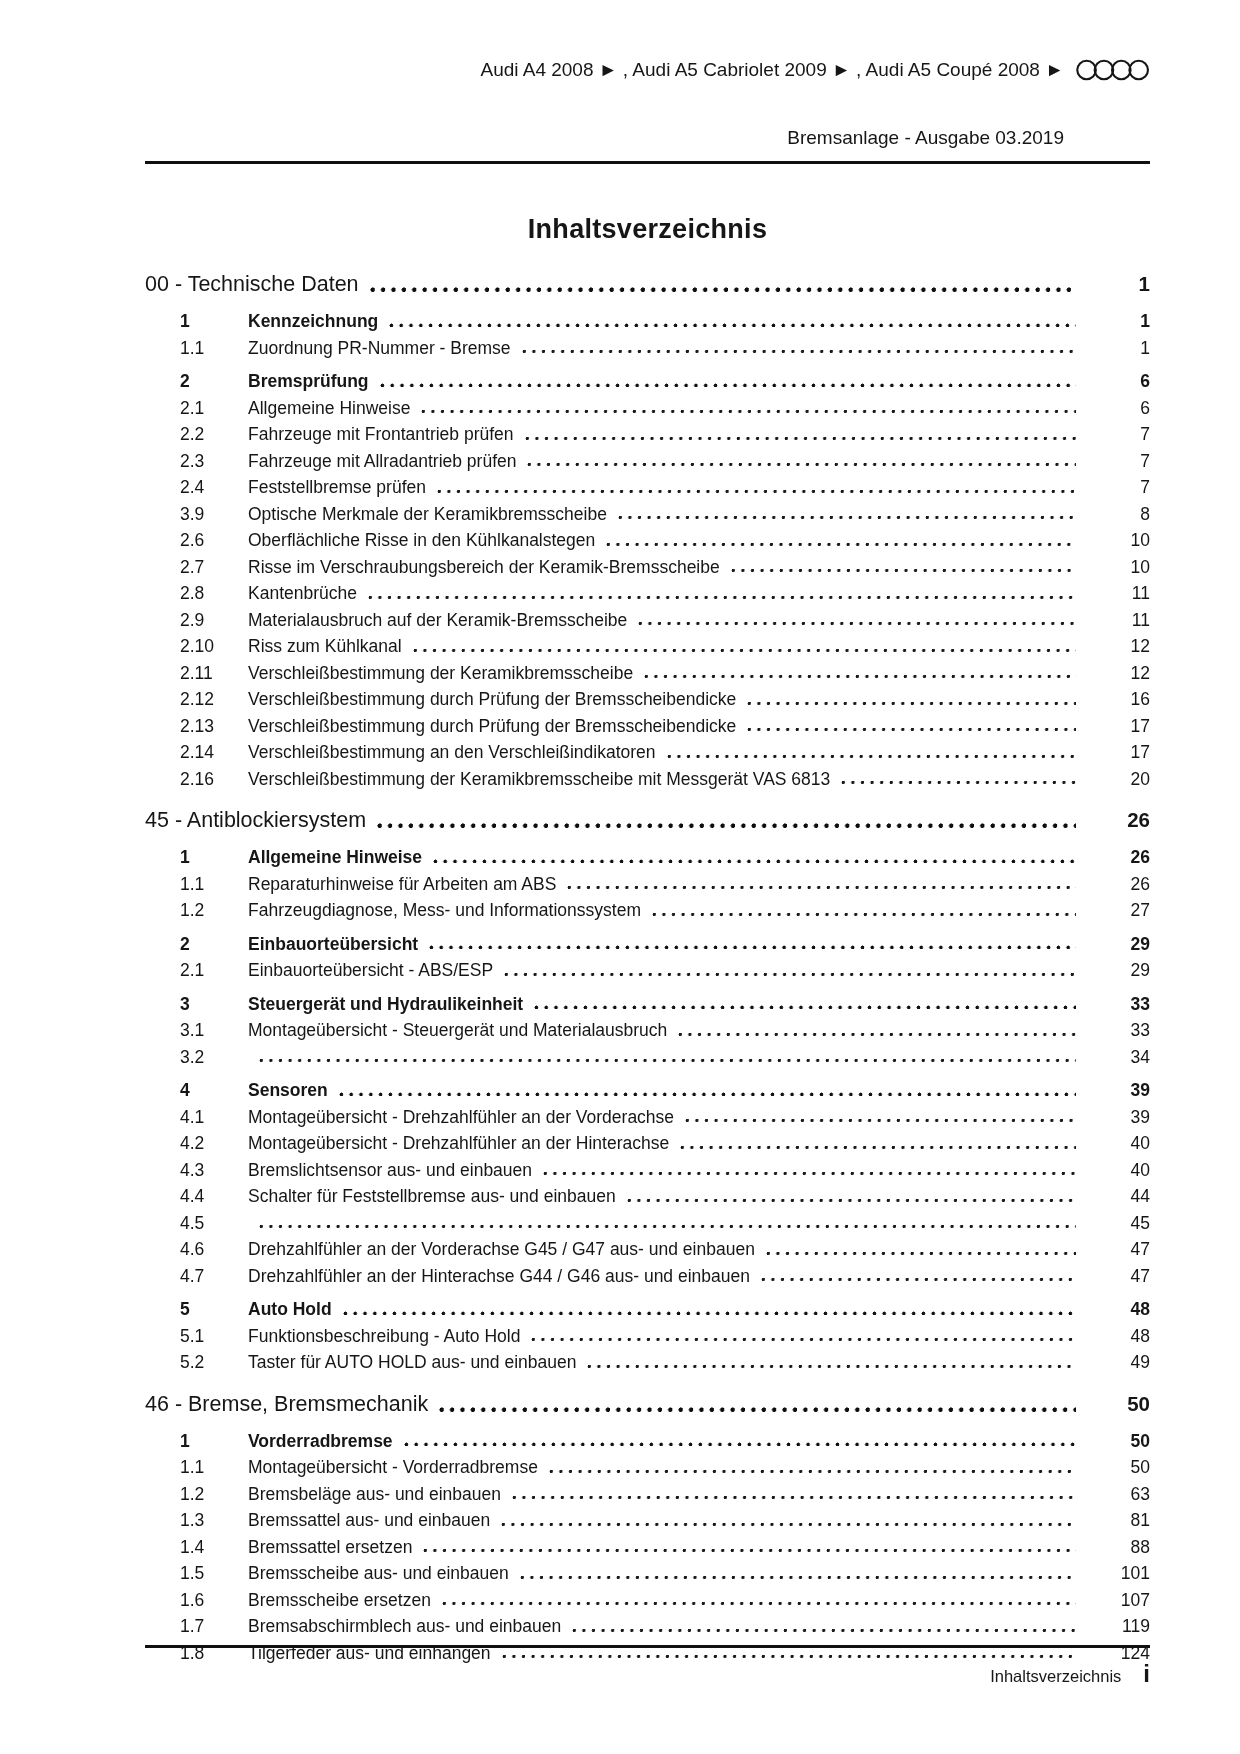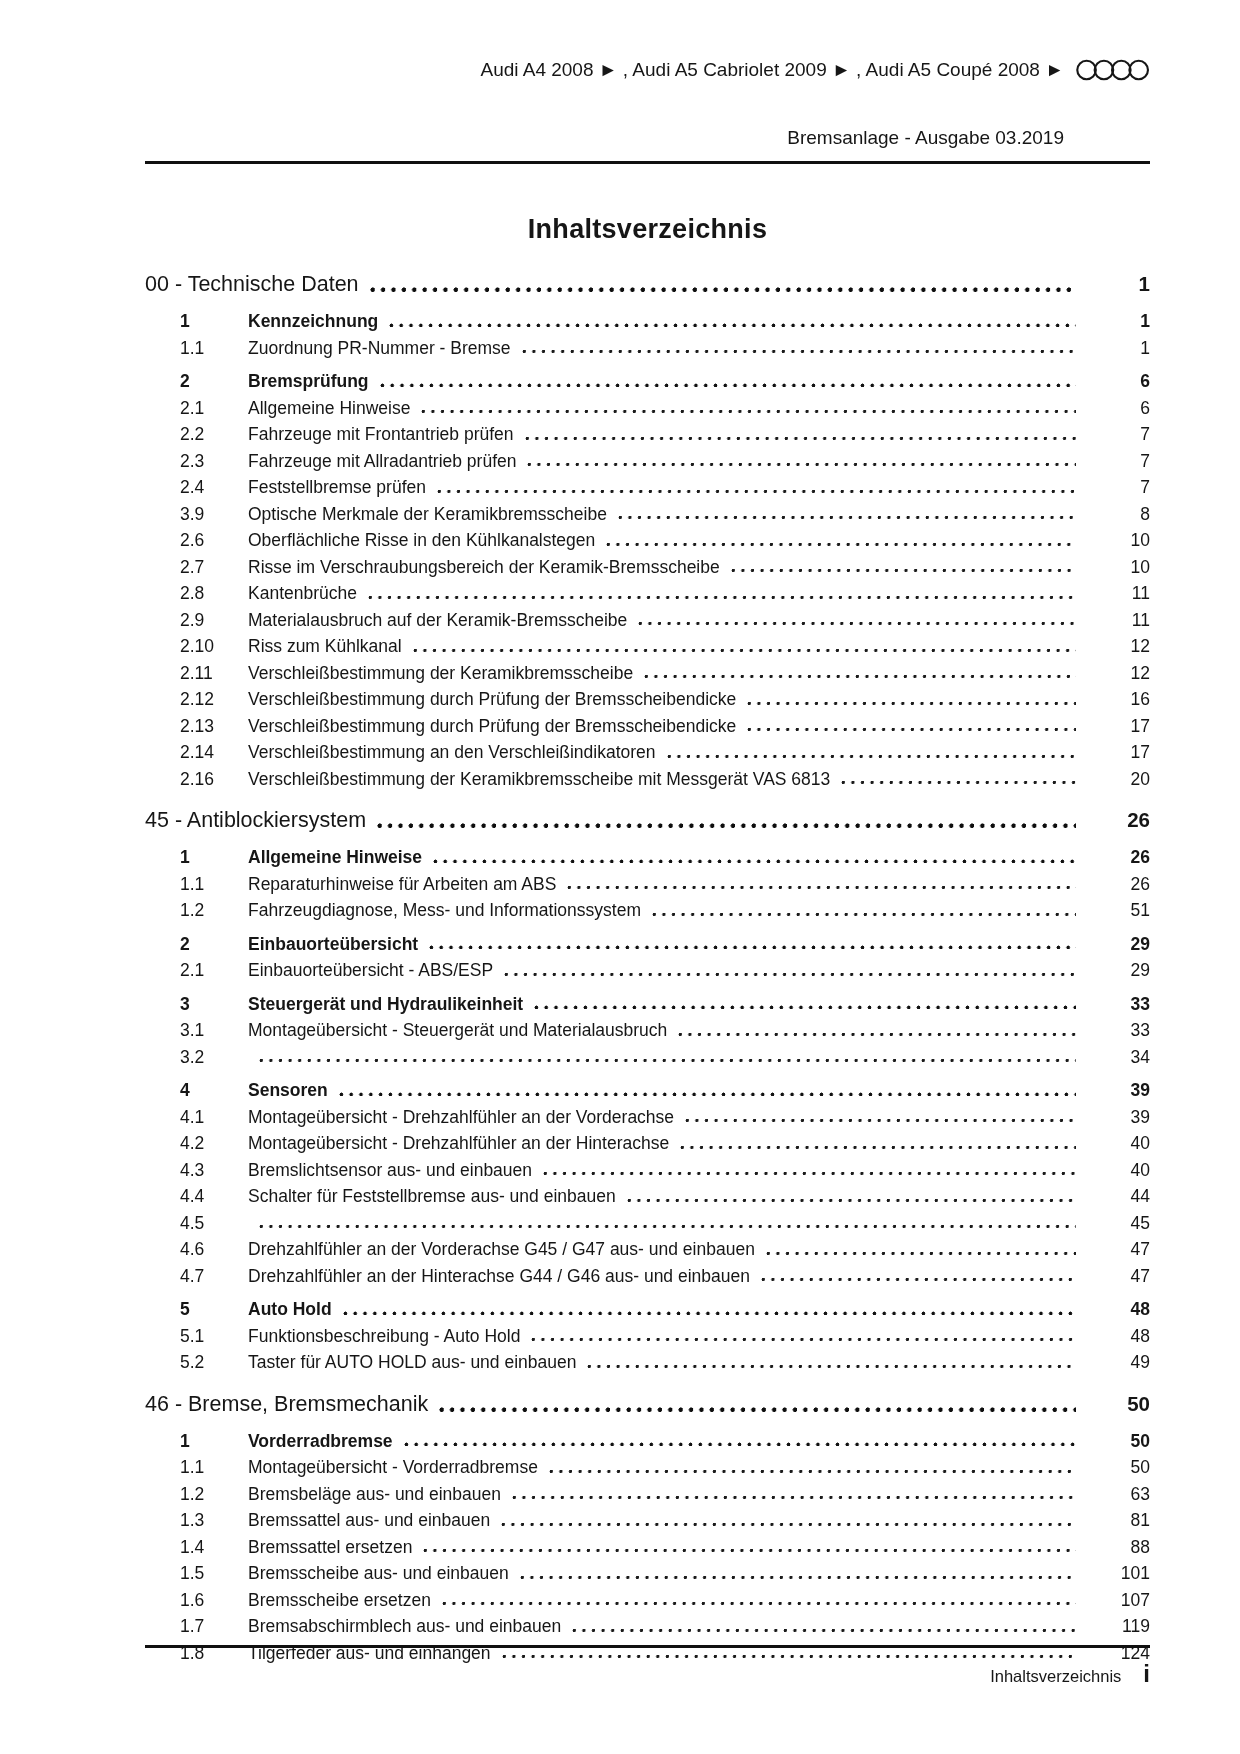--- a/index.html
+++ b/index.html
@@ -216,21 +216,21 @@
             <div class="row">
               <span class="num">1.1</span>
               <span class="ttl">Reparaturhinweise für Arbeiten am ABS</span>
               <span class="leader"></span>
               <span class="pg">26</span>
             </div>
             <div class="row">
               <span class="num">1.2</span>
               <span class="ttl">Fahrzeugdiagnose, Mess- und Informationssystem</span>
               <span class="leader"></span>
-              <span class="pg">51</span>
+              <span class="pg">27</span>
             </div>
             <div class="row bold">
               <span class="num">2</span>
               <span class="ttl">Einbauorteübersicht</span>
               <span class="leader"></span>
               <span class="pg">29</span>
             </div>
             <div class="row">
               <span class="num">2.1</span>
               <span class="ttl">Einbauorteübersicht - ABS/ESP</span>

